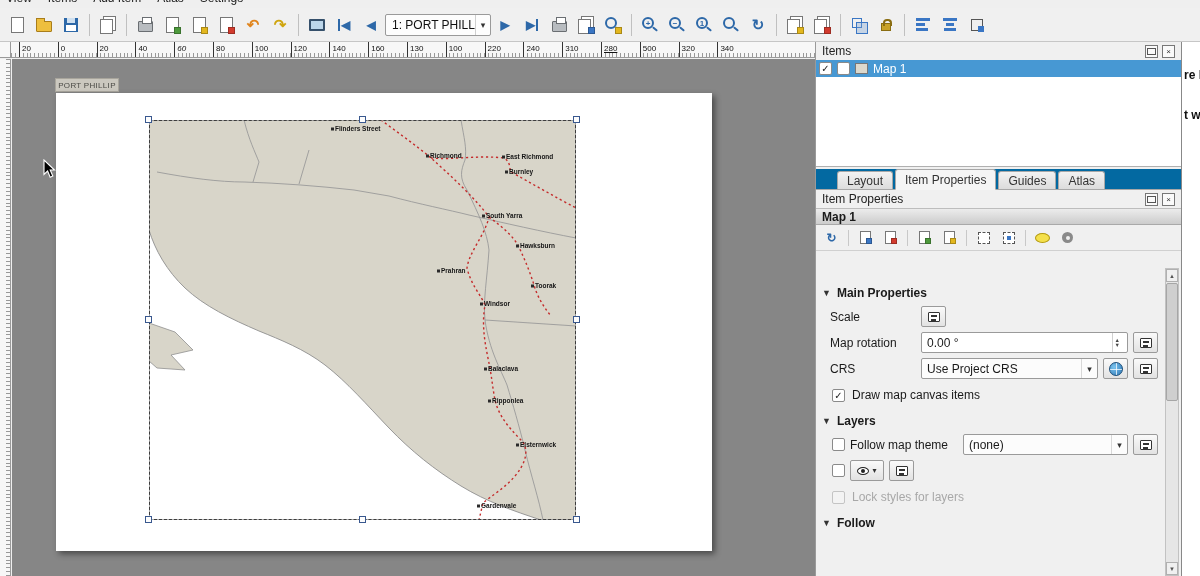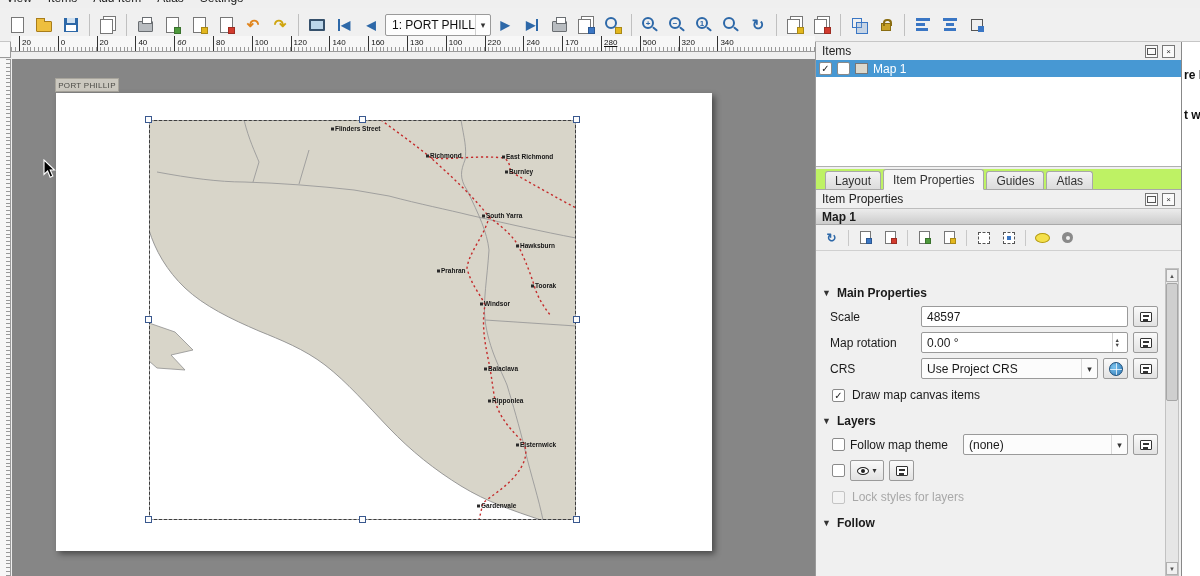--- a/index.html
+++ b/index.html
@@ -47,21 +47,21 @@
   .i-align.center{align-items:center;}
   .i-align i{display:block;height:3px;background:#3a76c4;}
   .i-resize{width:12px;height:12px;border:1px solid #555;background:#eee;position:relative;}
   .i-resize::after{content:"";position:absolute;right:-2px;bottom:-2px;width:6px;height:6px;background:#3a76c4;}
   .combo{height:22px;background:#fdfdfd;border:1px solid #9a9a9a;border-radius:2px;display:flex;align-items:center;font-size:12px;flex:0 0 auto;}
   .combo .val{padding:0 6px;flex:1;white-space:nowrap;overflow:hidden;color:#111;}
   .combo .arrow{width:15px;align-self:stretch;border-left:1px solid #cfcfcf;display:flex;align-items:center;justify-content:center;font-size:9px;color:#333;}
 
   
   #ruler-corner{position:absolute;left:0;top:42px;width:11px;height:16px;background:#f7f7f7;border-bottom:1px solid #9a9a9a;border-right:1px solid #9a9a9a;}
-  #ruler-h{position:absolute;left:11px;top:36px;width:804px;height:16px;background:#f7f7f7;border-bottom:1px solid #9a9a9a;overflow:hidden;
+  #ruler-h{position:absolute;left:11px;top:42px;width:804px;height:16px;background:#f7f7f7;border-bottom:1px solid #9a9a9a;overflow:hidden;
     background-image:repeating-linear-gradient(90deg,#999 0,#999 1px,transparent 1px,transparent 3.88px);
     background-size:100% 4px;background-repeat:no-repeat;background-position:0 100%;}
   .ruler-num{position:absolute;top:2px;font-size:8px;color:#111;padding-left:3px;}
   .ruler-num::before{content:"";position:absolute;left:0;top:-2px;width:1px;height:16px;background:#333;}
   #ruler-v{position:absolute;left:0;top:59px;width:11px;height:517px;background:#f7f7f7;border-right:1px solid #9a9a9a;
     background-image:repeating-linear-gradient(180deg,#999 0,#999 1px,transparent 1px,transparent 3.88px);
     background-size:4px 100%;background-repeat:no-repeat;background-position:100% 0;}
 
   
   #canvas{position:absolute;left:12px;top:59px;width:803px;height:517px;background:#868686;overflow:hidden;}
@@ -92,21 +92,21 @@
   .i-lock-sm{width:8px;height:6px;background:#9a9a9a;border:1px solid #555;position:relative;margin-top:3px;}
   .i-lock-sm::before{content:"";position:absolute;left:0.5px;top:-4px;width:4px;height:4px;border:1px solid #555;border-bottom:none;border-radius:3px 3px 0 0;}
   .items-list{height:107px;background:#fff;border-bottom:1px solid #b0b0b0;overflow:hidden;}
   .item-row{height:17px;display:flex;align-items:center;gap:5px;padding:0 3px;}
   .item-row.selected{background:#4798d3;color:#fff;}
   .cb{width:13px;height:13px;border:1px solid #8a8a8a;background:#fff;display:inline-flex;align-items:center;justify-content:center;
     font-size:10px;font-weight:bold;color:#1c1c1c;border-radius:2px;flex:0 0 auto;}
   .cb.disabled{border-color:#c4c4c4;background:#f3f3f3;}
   .i-mapitem{width:13px;height:11px;background:#dcd9cd;border:1px solid #777;flex:0 0 auto;}
 
-  .tabbar{height:21px;display:flex;align-items:flex-end;padding-left:9px;background:#bef264;border-bottom:1px solid #a8a8a8;gap:2px;margin-top:2px;}
+  .tabbar{height:21px;display:flex;align-items:flex-end;padding-left:21px;background:#0369a1;border-bottom:1px solid #a8a8a8;gap:2px;margin-top:2px;}
   .tab{height:18px;padding:0 9px;display:flex;align-items:center;font-size:12px;color:#333;
     background:linear-gradient(#f2f2f2,#dcdcdc);border:1px solid #a8a8a8;border-bottom:none;border-radius:3px 3px 0 0;}
   .tab.active{height:21px;background:#f5f5f5;border-bottom:1px solid #f5f5f5;margin-bottom:-1px;font-weight:normal;}
 
   .subtitle{height:17px;background:linear-gradient(#ececec,#cccccc);border-top:1px solid #bdbdbd;border-bottom:1px solid #a9a9a9;
     font-weight:bold;padding:0 6px;display:flex;align-items:center;color:#1a1a1a;}
   .mini-toolbar{height:26px;display:flex;align-items:center;gap:2px;padding:2px 4px;border-bottom:1px solid #d0d0d0;}
   .mbtn{width:23px;height:21px;display:flex;align-items:center;justify-content:center;border:1px solid transparent;position:relative;background:transparent;}
   .msep{width:1px;height:16px;background:#c8c8c8;margin:0 3px;}
   .i-pg{width:11px;height:13px;border:1px solid #777;background:#fff;position:relative;}
@@ -298,21 +298,21 @@
       <span class="ruler-num" style="left: 163.2px; font-style: italic;">60</span>
       <span class="ruler-num" style="left: 202px;">80</span>
       <span class="ruler-num" style="left: 240.8px;">100</span>
       <span class="ruler-num" style="left: 279.6px;">120</span>
       <span class="ruler-num" style="left: 318.4px;">140</span>
       <span class="ruler-num" style="left: 357.2px;">160</span>
       <span class="ruler-num" style="left: 396px;">130</span>
       <span class="ruler-num" style="left: 434.8px;">100</span>
       <span class="ruler-num" style="left: 473.6px;">220</span>
       <span class="ruler-num" style="left: 512.4px;">240</span>
-      <span class="ruler-num" style="left: 551.2px;">170</span>
+      <span class="ruler-num" style="left: 551.2px;">310</span>
       <span class="ruler-num" style="left: 590px; text-decoration: underline;">280</span>
       <span class="ruler-num" style="left: 628.8px;">500</span>
       <span class="ruler-num" style="left: 667.6px;">320</span>
       <span class="ruler-num" style="left: 706.4px;">340</span>
     </div>
   <div id="ruler-v"></div>
 
   <div id="canvas">
     <div id="page-tag">PORT PHILLIP</div>
     <div id="page">
@@ -452,23 +452,20 @@
 
     <div id="props">
 
       <div class="section-h">
         <span class="tri">▼</span>
         <span>Main Properties</span>
       </div>
 
       <div class="prow">
         <span class="plabel">Scale</span>
-        <div class="field">
-          <span>48597</span>
-        </div>
         <button class="dd-btn">
             <span class="i-dd"></span>
           </button>
       </div>
 
       <div class="prow">
         <span class="plabel">Map rotation</span>
         <div class="field">
           <span>0.00 °</span>
           <span class="spin-arrows">

